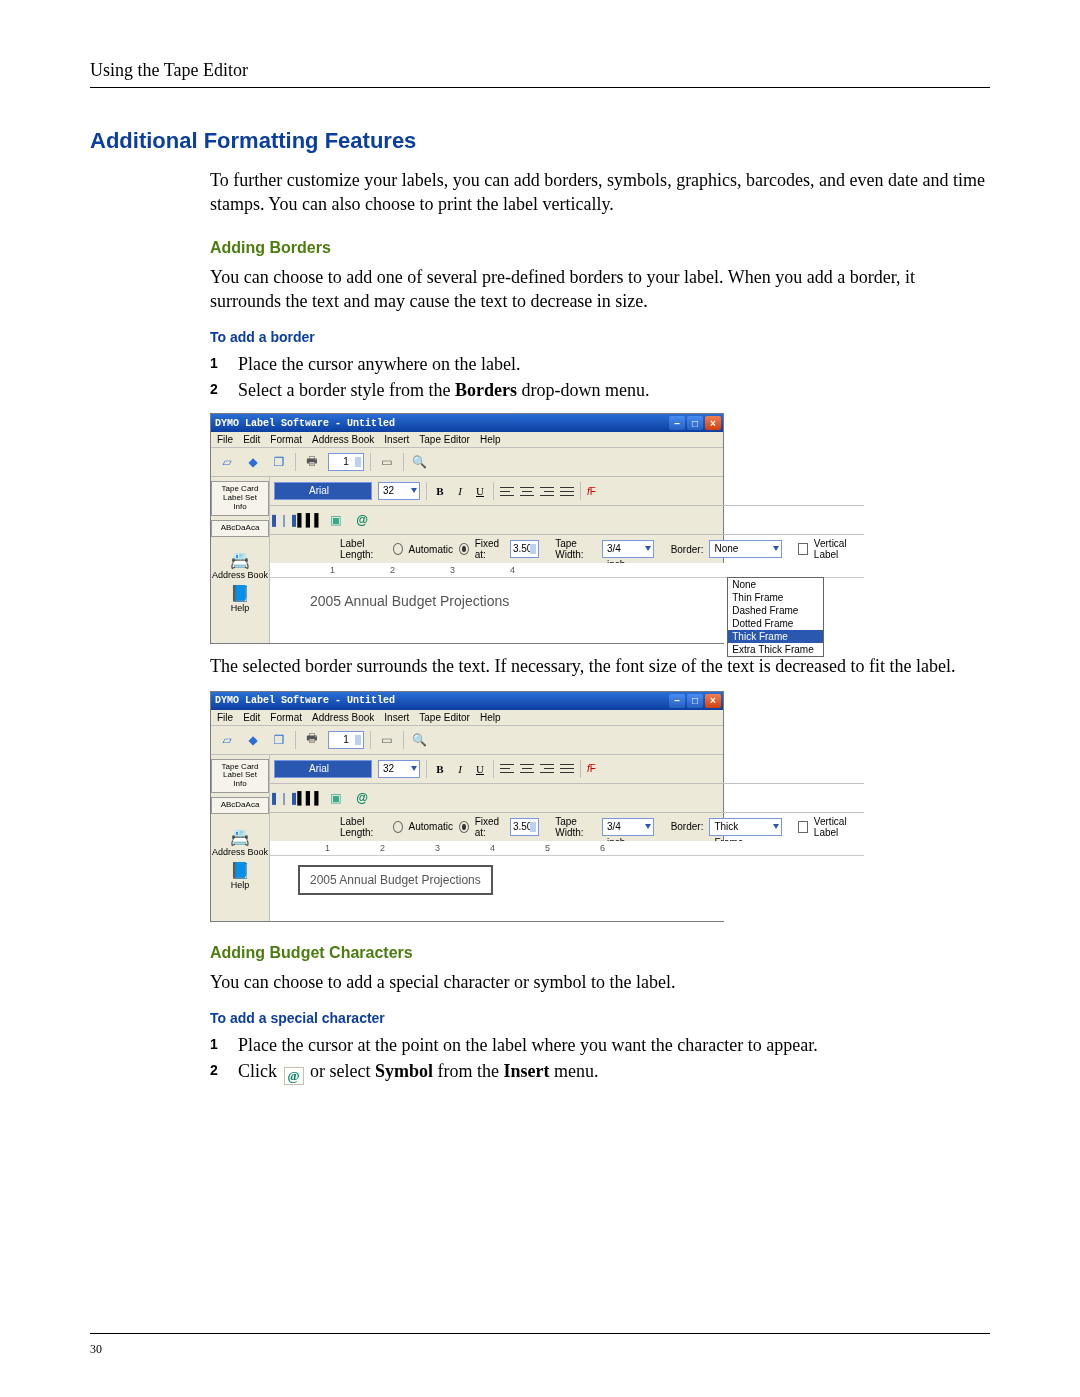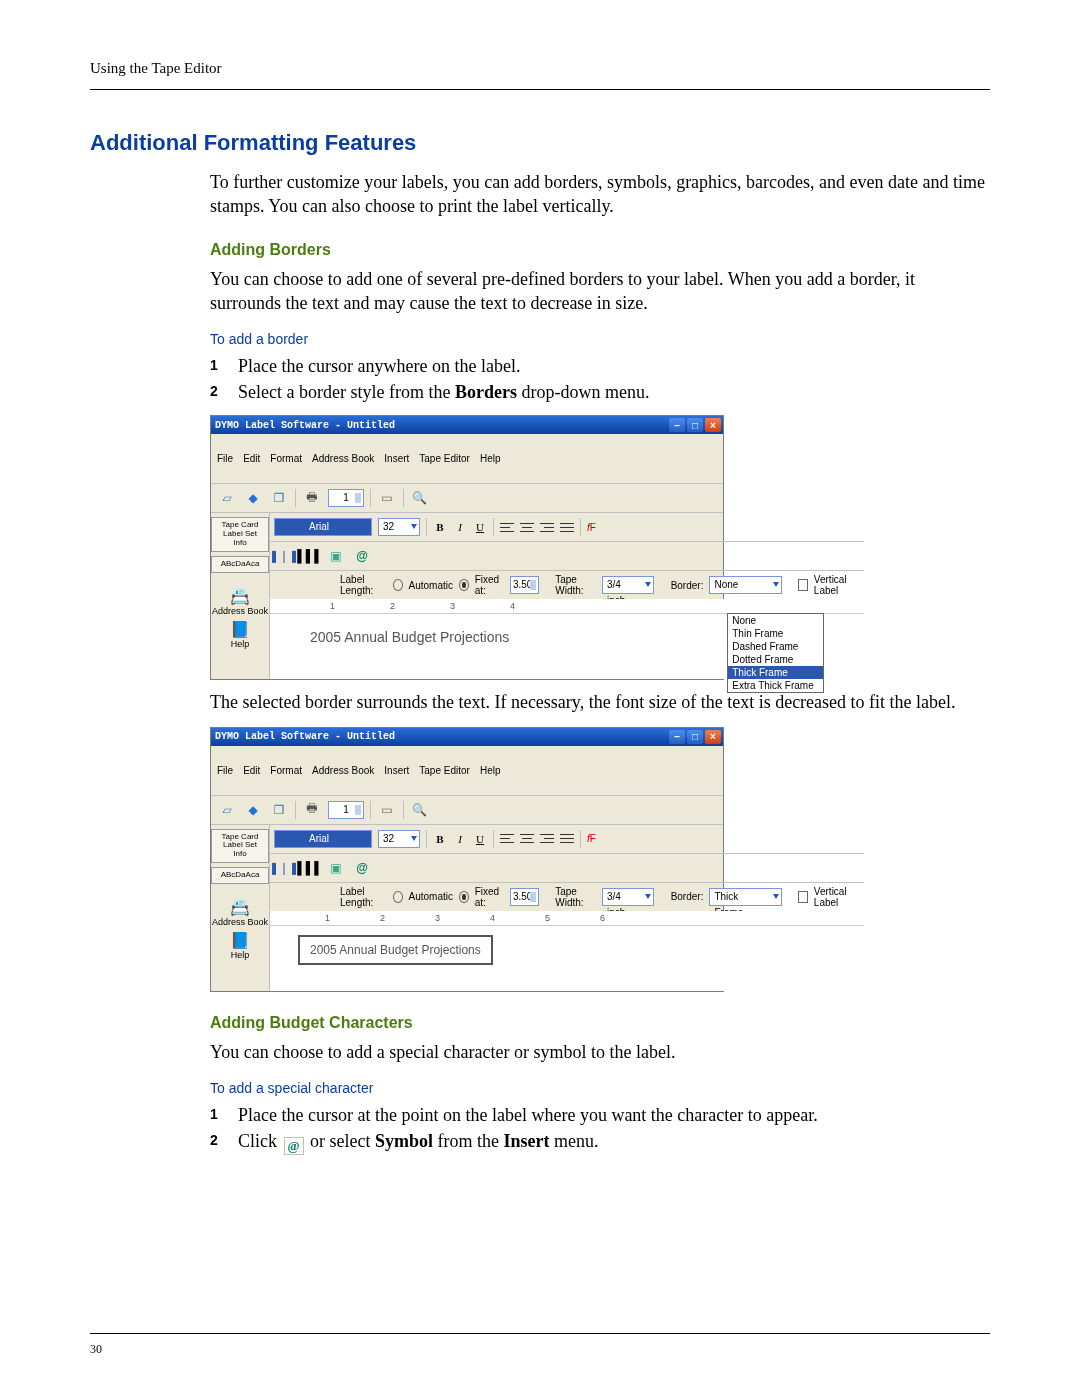--- a/index.html
+++ b/index.html
@@ -10,22 +10,22 @@
     color: #000;
   }
   .page {
     width: 1080px;
     height: 1397px;
     box-sizing: border-box;
     padding: 60px 90px 40px 90px;
     position: relative;
   }
   .running-head {
-    font-size: 15px;
-    margin-bottom: 12px;
+    font-size: 18px;
+    margin-bottom: 6px;
   }
   .hr {
     border: none;
     border-top: 1px solid #000;
     margin: 0 0 40px 0;
   }
   .content {
     padding-left: 0;
   }
   .h1 {
@@ -45,21 +45,21 @@
   }
   .h2 {
     font-family: Verdana, Arial, sans-serif;
     font-weight: bold;
     color: #4d7c0f;
     font-size: 16px;
     margin: 22px 0 8px 0;
   }
   .h3 {
     font-family: Verdana, Arial, sans-serif;
-    font-weight: normal;
+    font-weight: bold;
     color: #0a3ea0;
     font-size: 14px;
     margin: 16px 0 6px 0;
   }
   ol.steps {
     list-style: none;
     padding: 0;
     margin: 0 0 10px 0;
   }
   ol.steps li {
@@ -110,21 +110,21 @@
     font-size: 10px; font-weight: bold;
     color: #fff;
   }
   .winbtn.min { background: linear-gradient(#4a8cf0,#2560c0); }
   .winbtn.max { background: linear-gradient(#4a8cf0,#2560c0); }
   .winbtn.close { background: linear-gradient(#f08050,#d04010); }
 
   .menubar {
     display: flex;
     gap: 10px;
-    padding: 19px 6px;
+    padding: 2px 6px;
     background: #ece9d8;
     border-bottom: 1px solid #bfbfbf;
   }
   .toolbar {
     display: flex;
     align-items: center;
     gap: 6px;
     padding: 3px 6px;
     border-bottom: 1px solid #bfbfbf;
     min-height: 22px;

